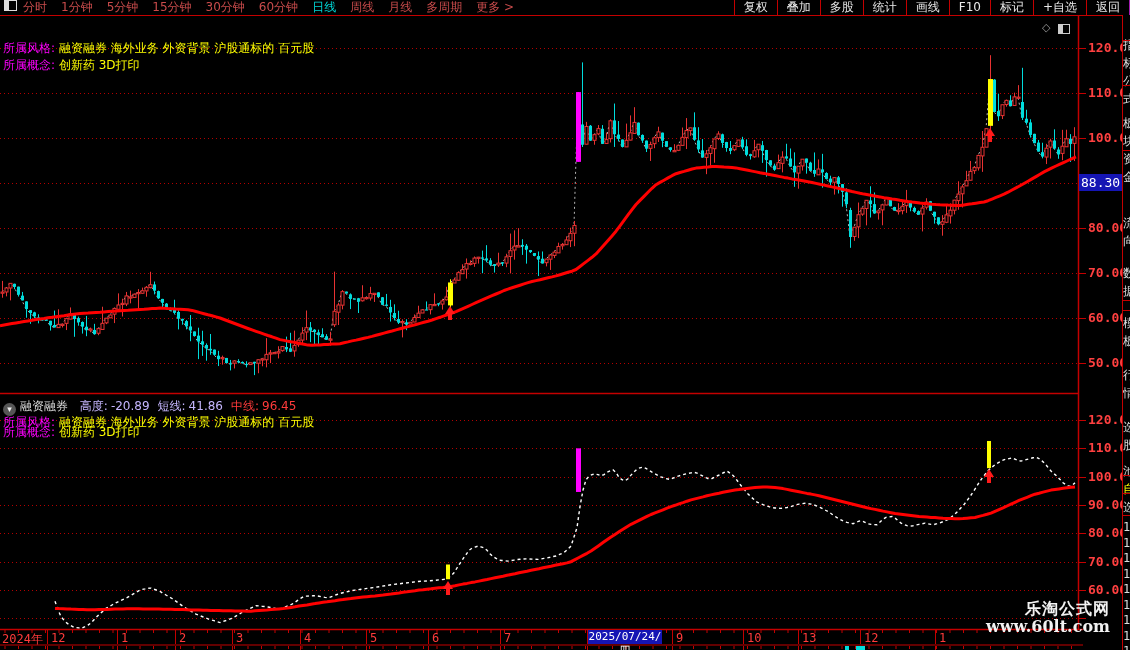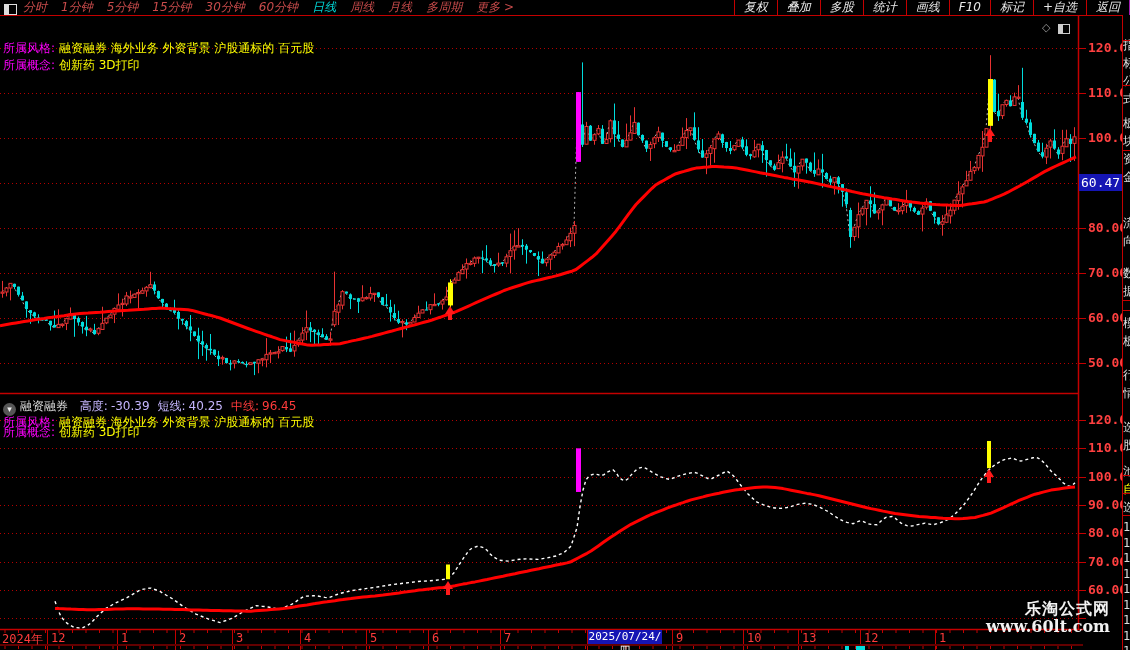--- a/index.html
+++ b/index.html
@@ -1,21 +1,21 @@
 <!DOCTYPE html>
 <html><head>
 <meta charset="utf-8">
 <style>
   html,body{margin:0;padding:0;background:#000;}
   #app{position:relative;width:1130px;height:650px;background:#000;overflow:hidden;
        font-family:"DejaVu Sans",sans-serif;font-size:12px;-webkit-font-smoothing:none;}
   .abs{position:absolute;}
   
   #toolbar{position:absolute;left:0;top:0;width:1130px;height:15px;background:#000;
-           border-bottom:1px solid #c40000;display:flex;align-items:flex-end;font-style:italic;}
+           border-bottom:1px solid #c40000;display:flex;align-items:flex-start;}
   #win-icon{width:11px;height:9px;border:1px solid #ddd;margin:0 6px 0 4px;position:relative;}
   #win-icon::after{content:"";position:absolute;left:0;top:0;width:4px;height:9px;background:#ddd;}
   #menu-left{display:flex;gap:14px;color:#c84b4b;line-height:15px;white-space:nowrap;}
   #menu-left .mi{cursor:default;}
   #menu-left .mi.active{color:#00d8d8;}
   #toolbar-spacer{flex:1;}
   #toolbar-buttons{display:flex;line-height:15px;color:#e8e8e8;}
   #toolbar-buttons .tb{padding:0 9px;border-left:1px solid #c40000;white-space:nowrap;}
   #toolbar-buttons .tb:last-child{border-right:1px solid #a21caf;}
   
@@ -884,21 +884,21 @@
     <span class="yel-t">创新药 3D打印</span>
   </div>
 
   <div class="ico-top" style="left:1042px;top:21px;">◇</div>
   <div class="abs" style="left:1058px;top:24px;width:10px;height:8px;border:1px solid #ccc;">
     <div style="width:4px;height:8px;background:#ccc;"></div>
   </div>
 
   <div class="abs row-title" style="left:3px;top:398px;">
     <span class="circ-ico" style="margin-left:0;">▾</span><span>融资融券</span>
-    <span id="sub-fields"><span class="wh-t" style="margin-left: 8px;">高度:</span><span class="wh-t" style="margin-left: 3px;">-30.39</span><span class="wh-t" style="margin-left: 8px; text-align: center;">短线:</span><span class="wh-t" style="margin-left: 3px;">40.25</span><span class="red-t" style="margin-left: 8px;">中线:</span><span class="red-t" style="margin-left: 3px;">96.45</span></span>
+    <span id="sub-fields"><span class="wh-t" style="margin-left: 8px;">高度:</span><span class="wh-t" style="margin-left: 3px;">-20.89</span><span class="wh-t" style="margin-left: 8px; text-align: center;">短线:</span><span class="wh-t" style="margin-left: 3px;">41.86</span><span class="red-t" style="margin-left: 8px;">中线:</span><span class="red-t" style="margin-left: 3px;">96.45</span></span>
   </div>
   <div class="abs" style="left:3px;top:414px;">
     <span class="mag-t">所属风格:</span>
     <span class="yel-t">融资融券 海外业务 外资背景 沪股通标的 百元股</span>
   </div>
   <div class="abs" style="left:3px;top:424px;">
     <span class="mag-t">所属概念:</span>
     <span class="yel-t">创新药 3D打印</span>
   </div>
 
@@ -913,21 +913,21 @@
     </div>
   <div id="axis-sub">
       <div class="axis-lab" style="left: 1088px; top: 412px;">120.0</div>
       <div class="axis-lab" style="left: 1088px; top: 440px;">110.0</div>
       <div class="axis-lab" style="left: 1088px; top: 469px;">100.0</div>
       <div class="axis-lab" style="left: 1088px; top: 497px;">90.00</div>
       <div class="axis-lab" style="left: 1088px; top: 525px;">80.00</div>
       <div class="axis-lab" style="left: 1088px; top: 554px;">70.00</div>
       <div class="axis-lab" style="left: 1088px; top: 582px;">60.00</div>
     </div>
-  <div id="price-box">60.47</div>
+  <div id="price-box">88.30</div>
 
   <div id="year-lab">2024年</div>
   <div id="month-labels">
       <div class="xlab" style="left: 51px;">12</div>
       <div class="xlab" style="left: 121px;">1</div>
       <div class="xlab" style="left: 179px;">2</div>
       <div class="xlab" style="left: 236px;">3</div>
       <div class="xlab" style="left: 304px;">4</div>
       <div class="xlab" style="left: 370px;">5</div>
       <div class="xlab" style="left: 432px;">6</div>

